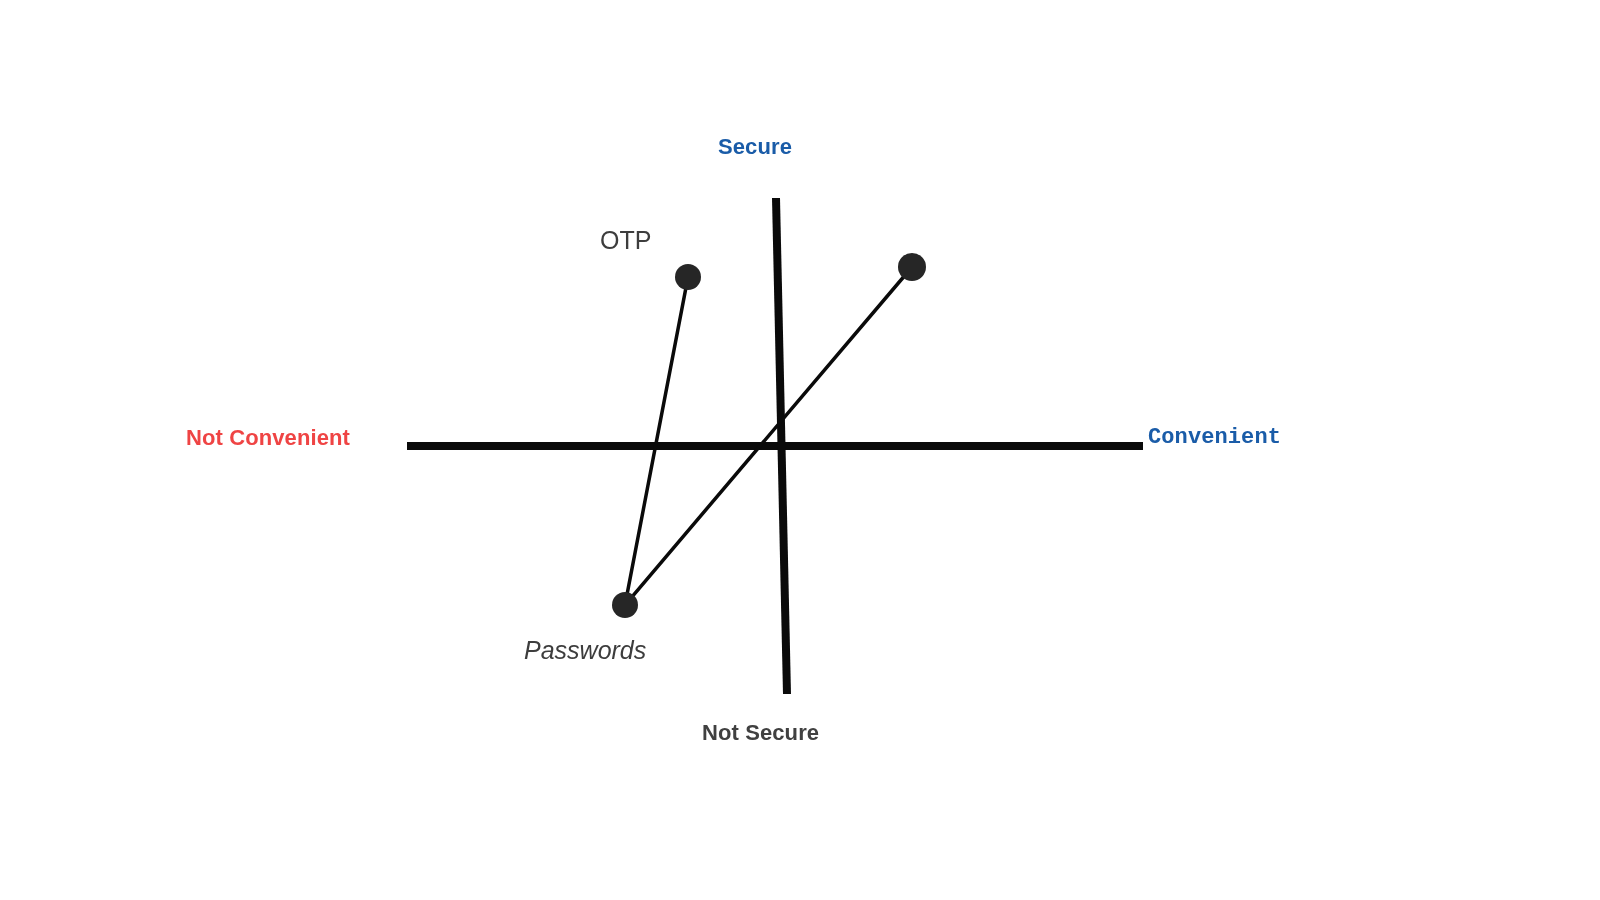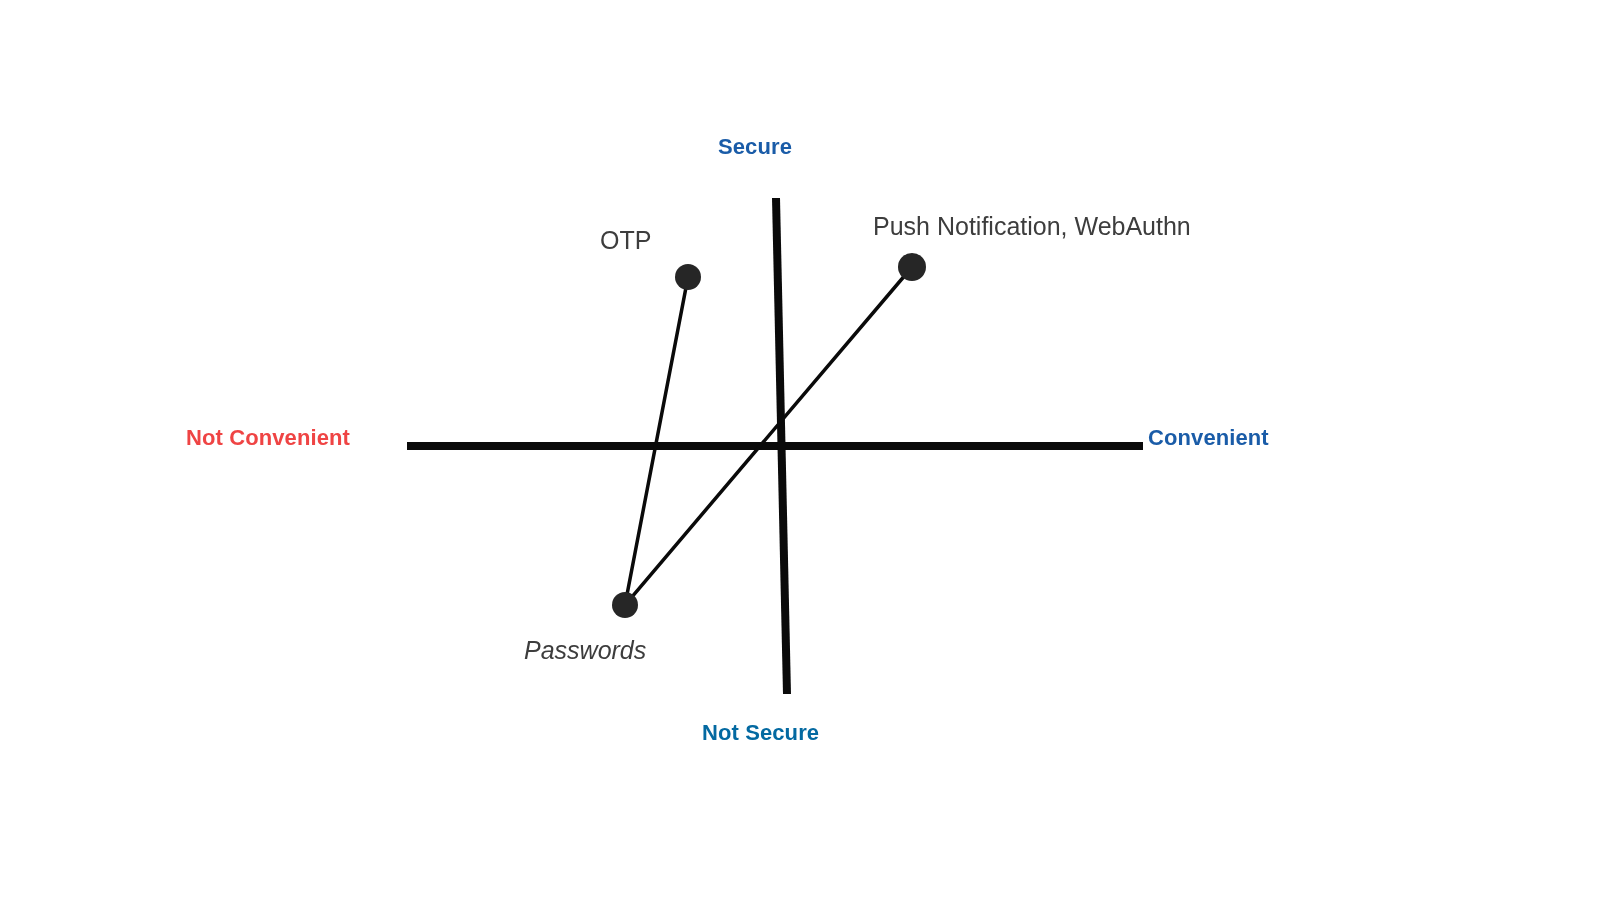--- a/index.html
+++ b/index.html
@@ -102,25 +102,24 @@
 
     <line x1="626.2621483188374" y1="603.5135674851323" x2="905.2038167447217" y2="275.00386738774927" stroke="#0a0a0a" stroke-width="3.5" stroke-linecap="round"></line>
 
     <circle cx="688" cy="277" r="13" fill="#262626"></circle>
     <circle cx="912" cy="267" r="14" fill="#262626"></circle>
     <circle cx="625" cy="605" r="13" fill="#262626"></circle>
   </svg>
 
   <div class="axis-label" id="label-secure" style="color: rgb(26, 92, 168);">Secure</div>
 
-  <div class="axis-label" id="label-not-secure" style="color: #0369a1;">Not Secure</div>
+  <div class="axis-label" id="label-not-secure" style="color: #404040;">Not Secure</div>
 
   <div class="axis-label" id="label-not-convenient" style="color: #ef4444;">Not Convenient</div>
 
-  <div class="axis-label" id="label-convenient" style="color: rgb(26, 92, 168);">Convenient</div>
+  <div class="axis-label" id="label-convenient" style="color: rgb(26, 92, 168); font-family: Liberation Mono, monospace;">Convenient</div>
 
   <div class="point-label" id="label-otp" style="color: rgb(61, 61, 61);">OTP</div>
 
-  <div class="point-label" id="label-push-webauthn" style="color: rgb(61, 61, 61);">Push Notification, WebAuthn</div>
 
   <div class="point-label" id="label-passwords" style="color: rgb(61, 61, 61); font-style: italic;">Passwords</div>
 
 </div>
 
 </body></html>

